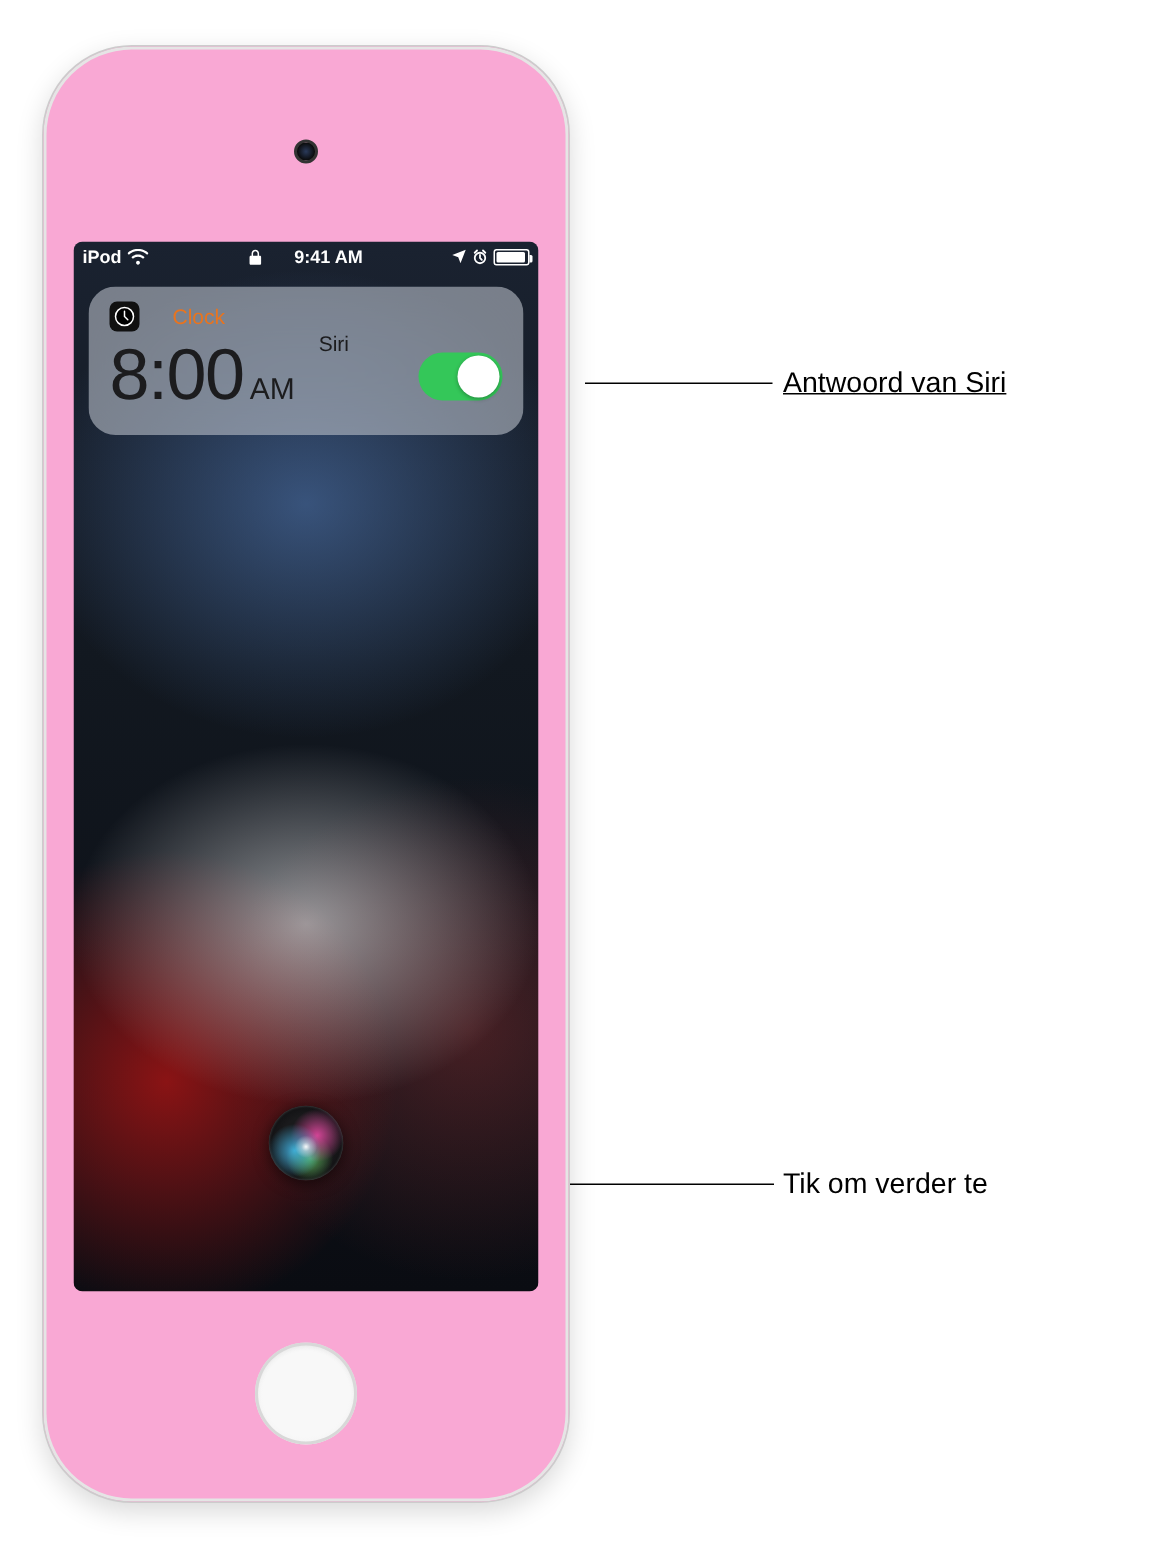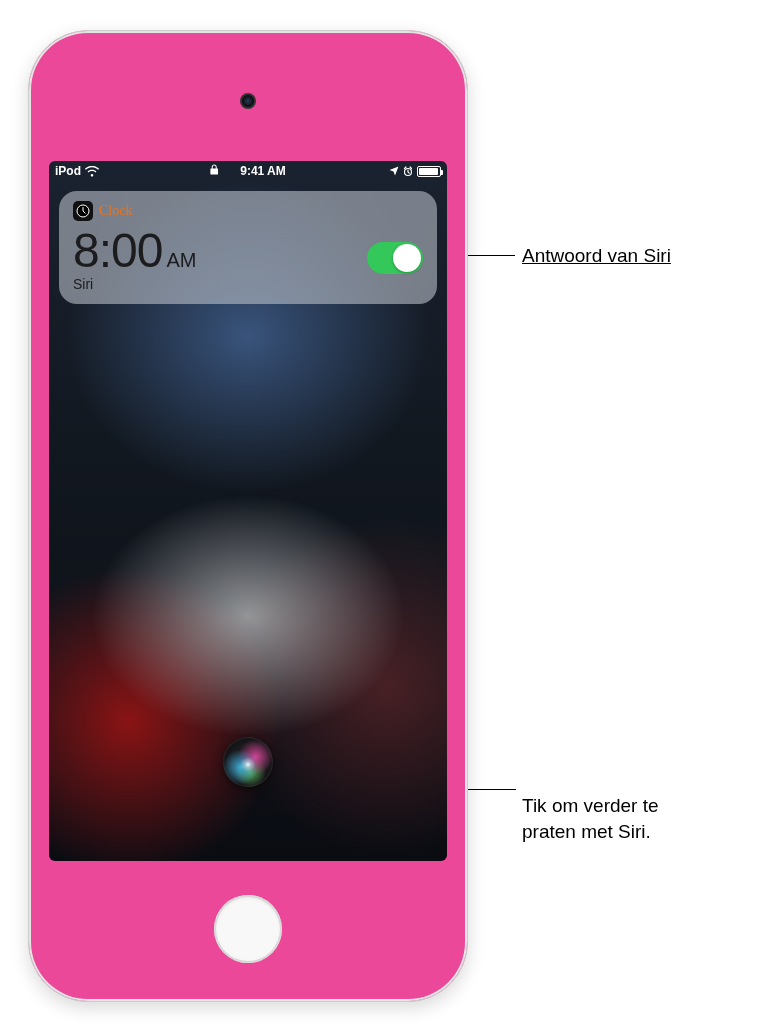--- a/index.html
+++ b/index.html
@@ -14,23 +14,23 @@
       font-family: -apple-system, "Helvetica Neue", Helvetica, Arial, sans-serif;
       position: relative;
       overflow: hidden;
     }
     
     
     .device-frame {
       position: absolute;
       left: 28px;
       top: 30px;
-      width: 440px;
+      width: 352px;
       height: 972px;
-      background: #ec4899;
+      background: #f9a8d4;
       border-radius: 60px;
       border: 1px solid #ccc;
       box-shadow: inset 0 0 0 2px #e5e5e5, 0 6px 18px rgba(0,0,0,0.15);
     }
     
     
     .camera {
       position: absolute;
       top: 62px;
       left: 50%;
@@ -74,21 +74,21 @@
     .status-left {
       display: flex;
       align-items: center;
       gap: 4px;
     }
     .status-center {
       position: absolute;
       left: 50%;
       transform: translateX(-50%);
       display: flex;
-      align-items: flex-start;
+      align-items: center;
       gap: 22px;
     }
     .status-right {
       display: flex;
       align-items: center;
       gap: 4px;
     }
     .wifi-icon svg, .location-icon svg, .alarm-icon svg, .lock-icon svg { display:block; }
     .battery-icon {
       width: 24px;
@@ -122,23 +122,22 @@
       margin: 10px 10px 0 10px;
       background: rgba(200,205,215,0.55);
       backdrop-filter: blur(30px);
       border-radius: 18px;
       padding: 10px 14px 12px 14px;
       position: relative;
     }
     .notif-header {
       display: flex;
       align-items: center;
-      gap: 6px;
+      gap: 22px;
       margin-bottom: 2px;
-      font-family: Liberation Serif, serif;
     }
     .clock-app-icon {
       width: 20px;
       height: 20px;
       background: #111;
       border-radius: 5px;
       display: flex;
       align-items: center;
       justify-content: center;
     }
@@ -148,21 +147,22 @@
       font-size: 14px;
       font-weight: 500;
     }
     .notif-body {
       display: flex;
       align-items: center;
       justify-content: space-between;
     }
     .alarm-time-wrap {
       display: flex;
-      flex-direction: column;
+      flex-direction: row;
+      gap: 16px;
     }
     .alarm-time {
       display: flex;
       align-items: baseline;
     }
     .time-digits {
       color: #1c1c1e;
       font-size: 48px;
       font-weight: 300;
       letter-spacing: -1px;
@@ -243,23 +243,22 @@
       text-align: left;
     }
   </style>
 </head>
 <body>
 
 <div class="callout-line" style="left:390px; top:255px; width:125px;"></div>
 <div class="callout-text" style="left:522px; top:243px;text-decoration:underline;">Antwoord van Siri</div>
 
 <div class="callout-line" style="left:276px; top:789px; width:240px;"></div>
-<div class="callout-text" style="left:522px; top:793px;">
+<div class="callout-text" style="left:522px; top:777px;text-align:right;">
   <div>Tik om verder te</div>
-  <div>praten met Siri.</div>
 </div>
 
 <div class="device-frame">
   <div class="camera"></div>
 
   <div class="screen">
 
     <div class="status-bar">
       <div class="status-left">
         <span>iPod</span>

